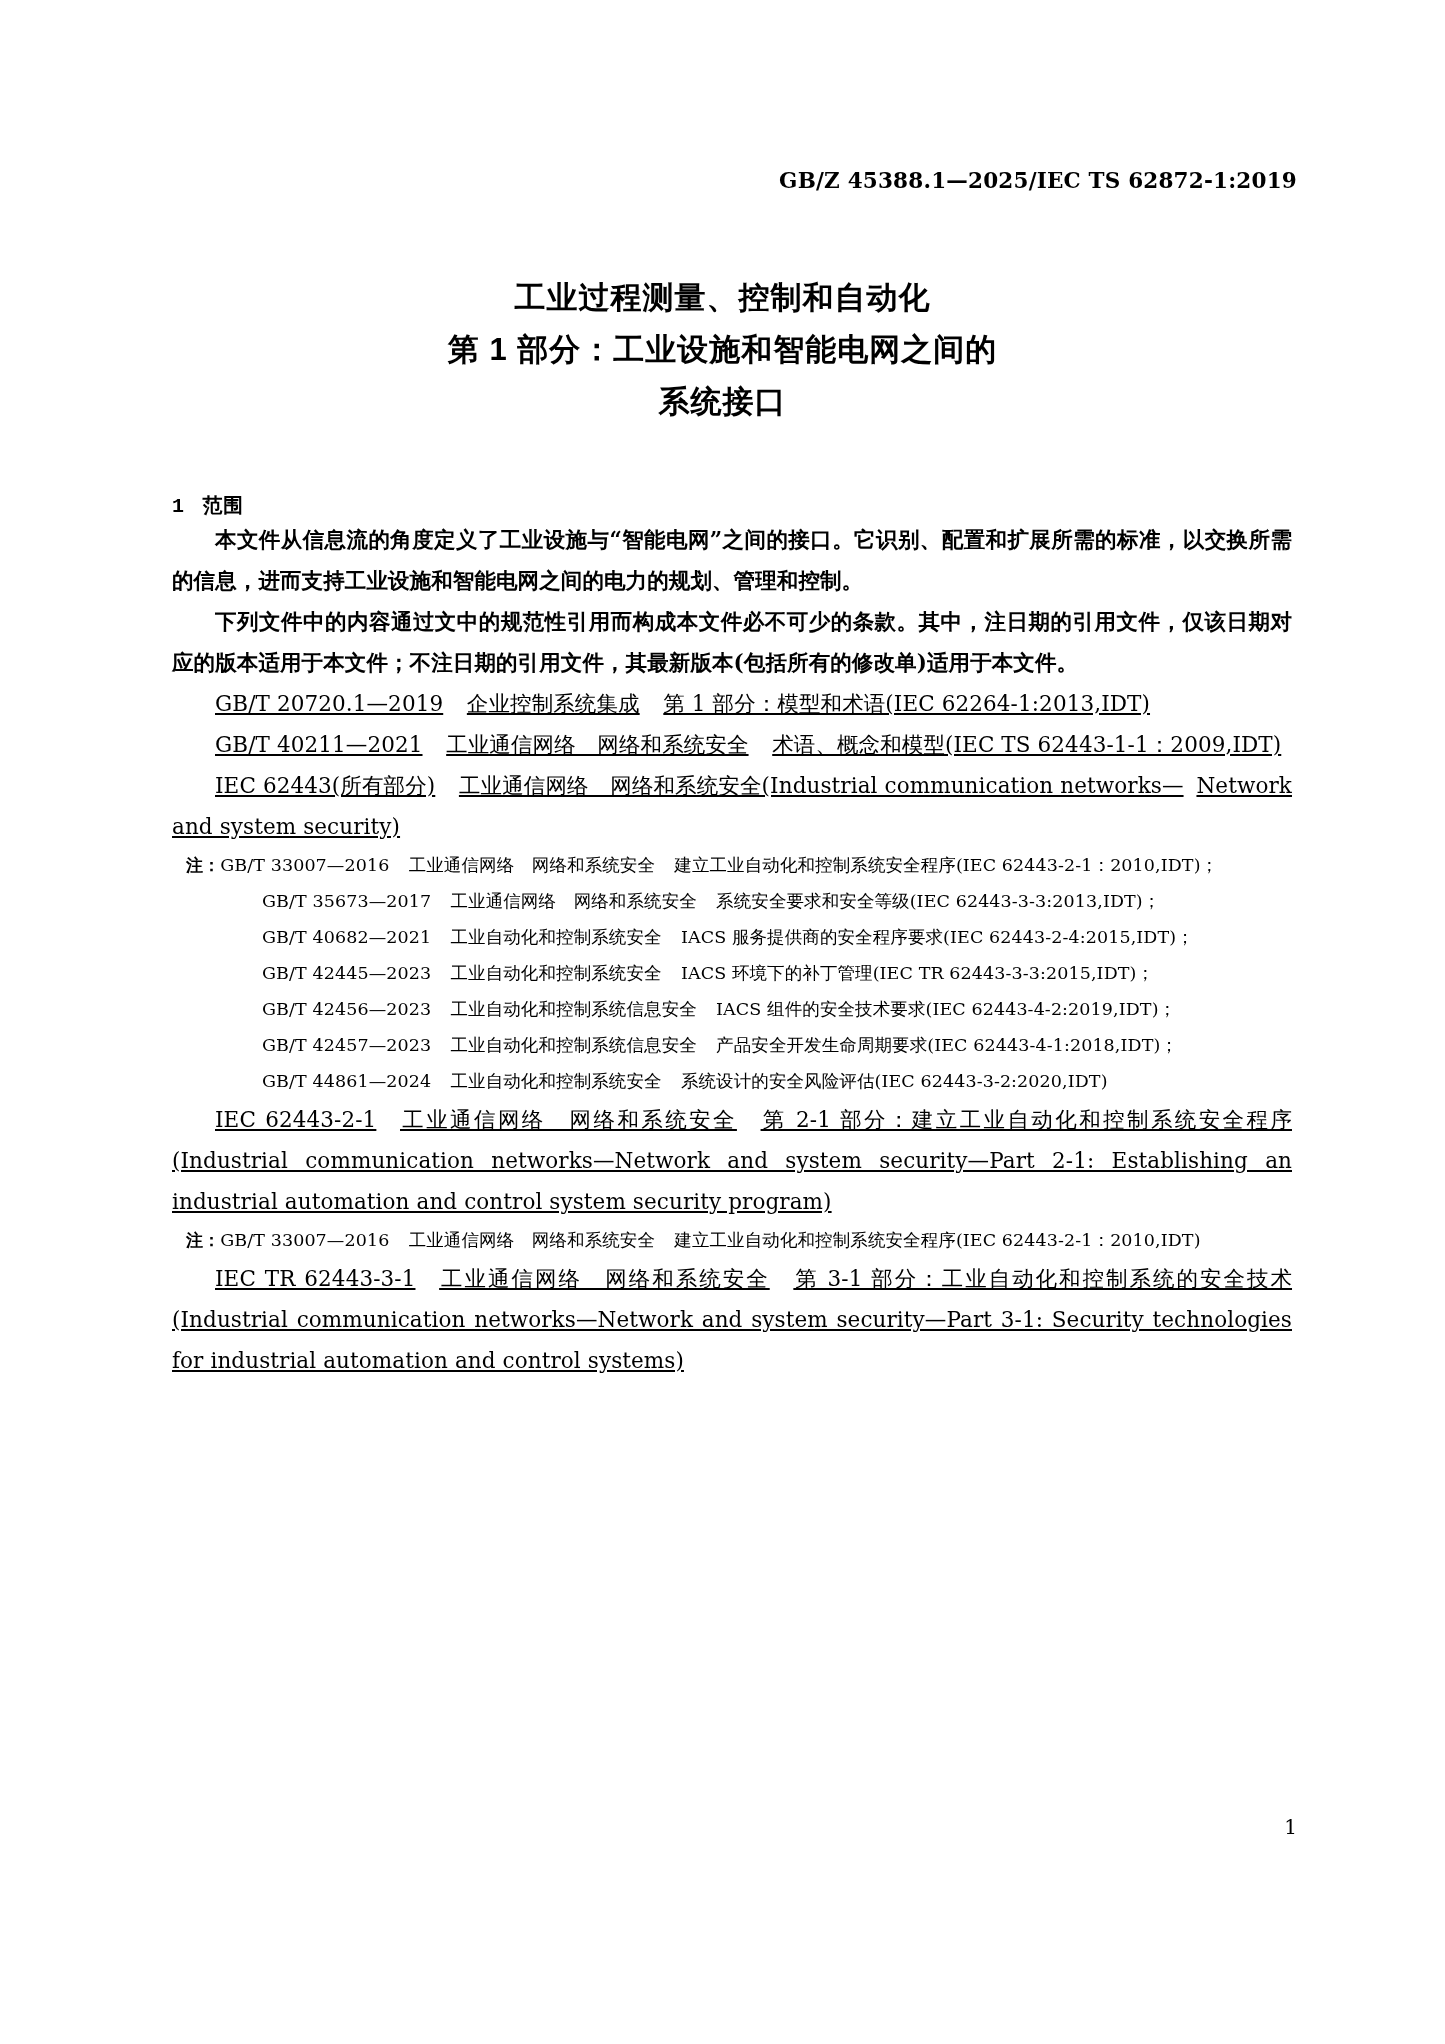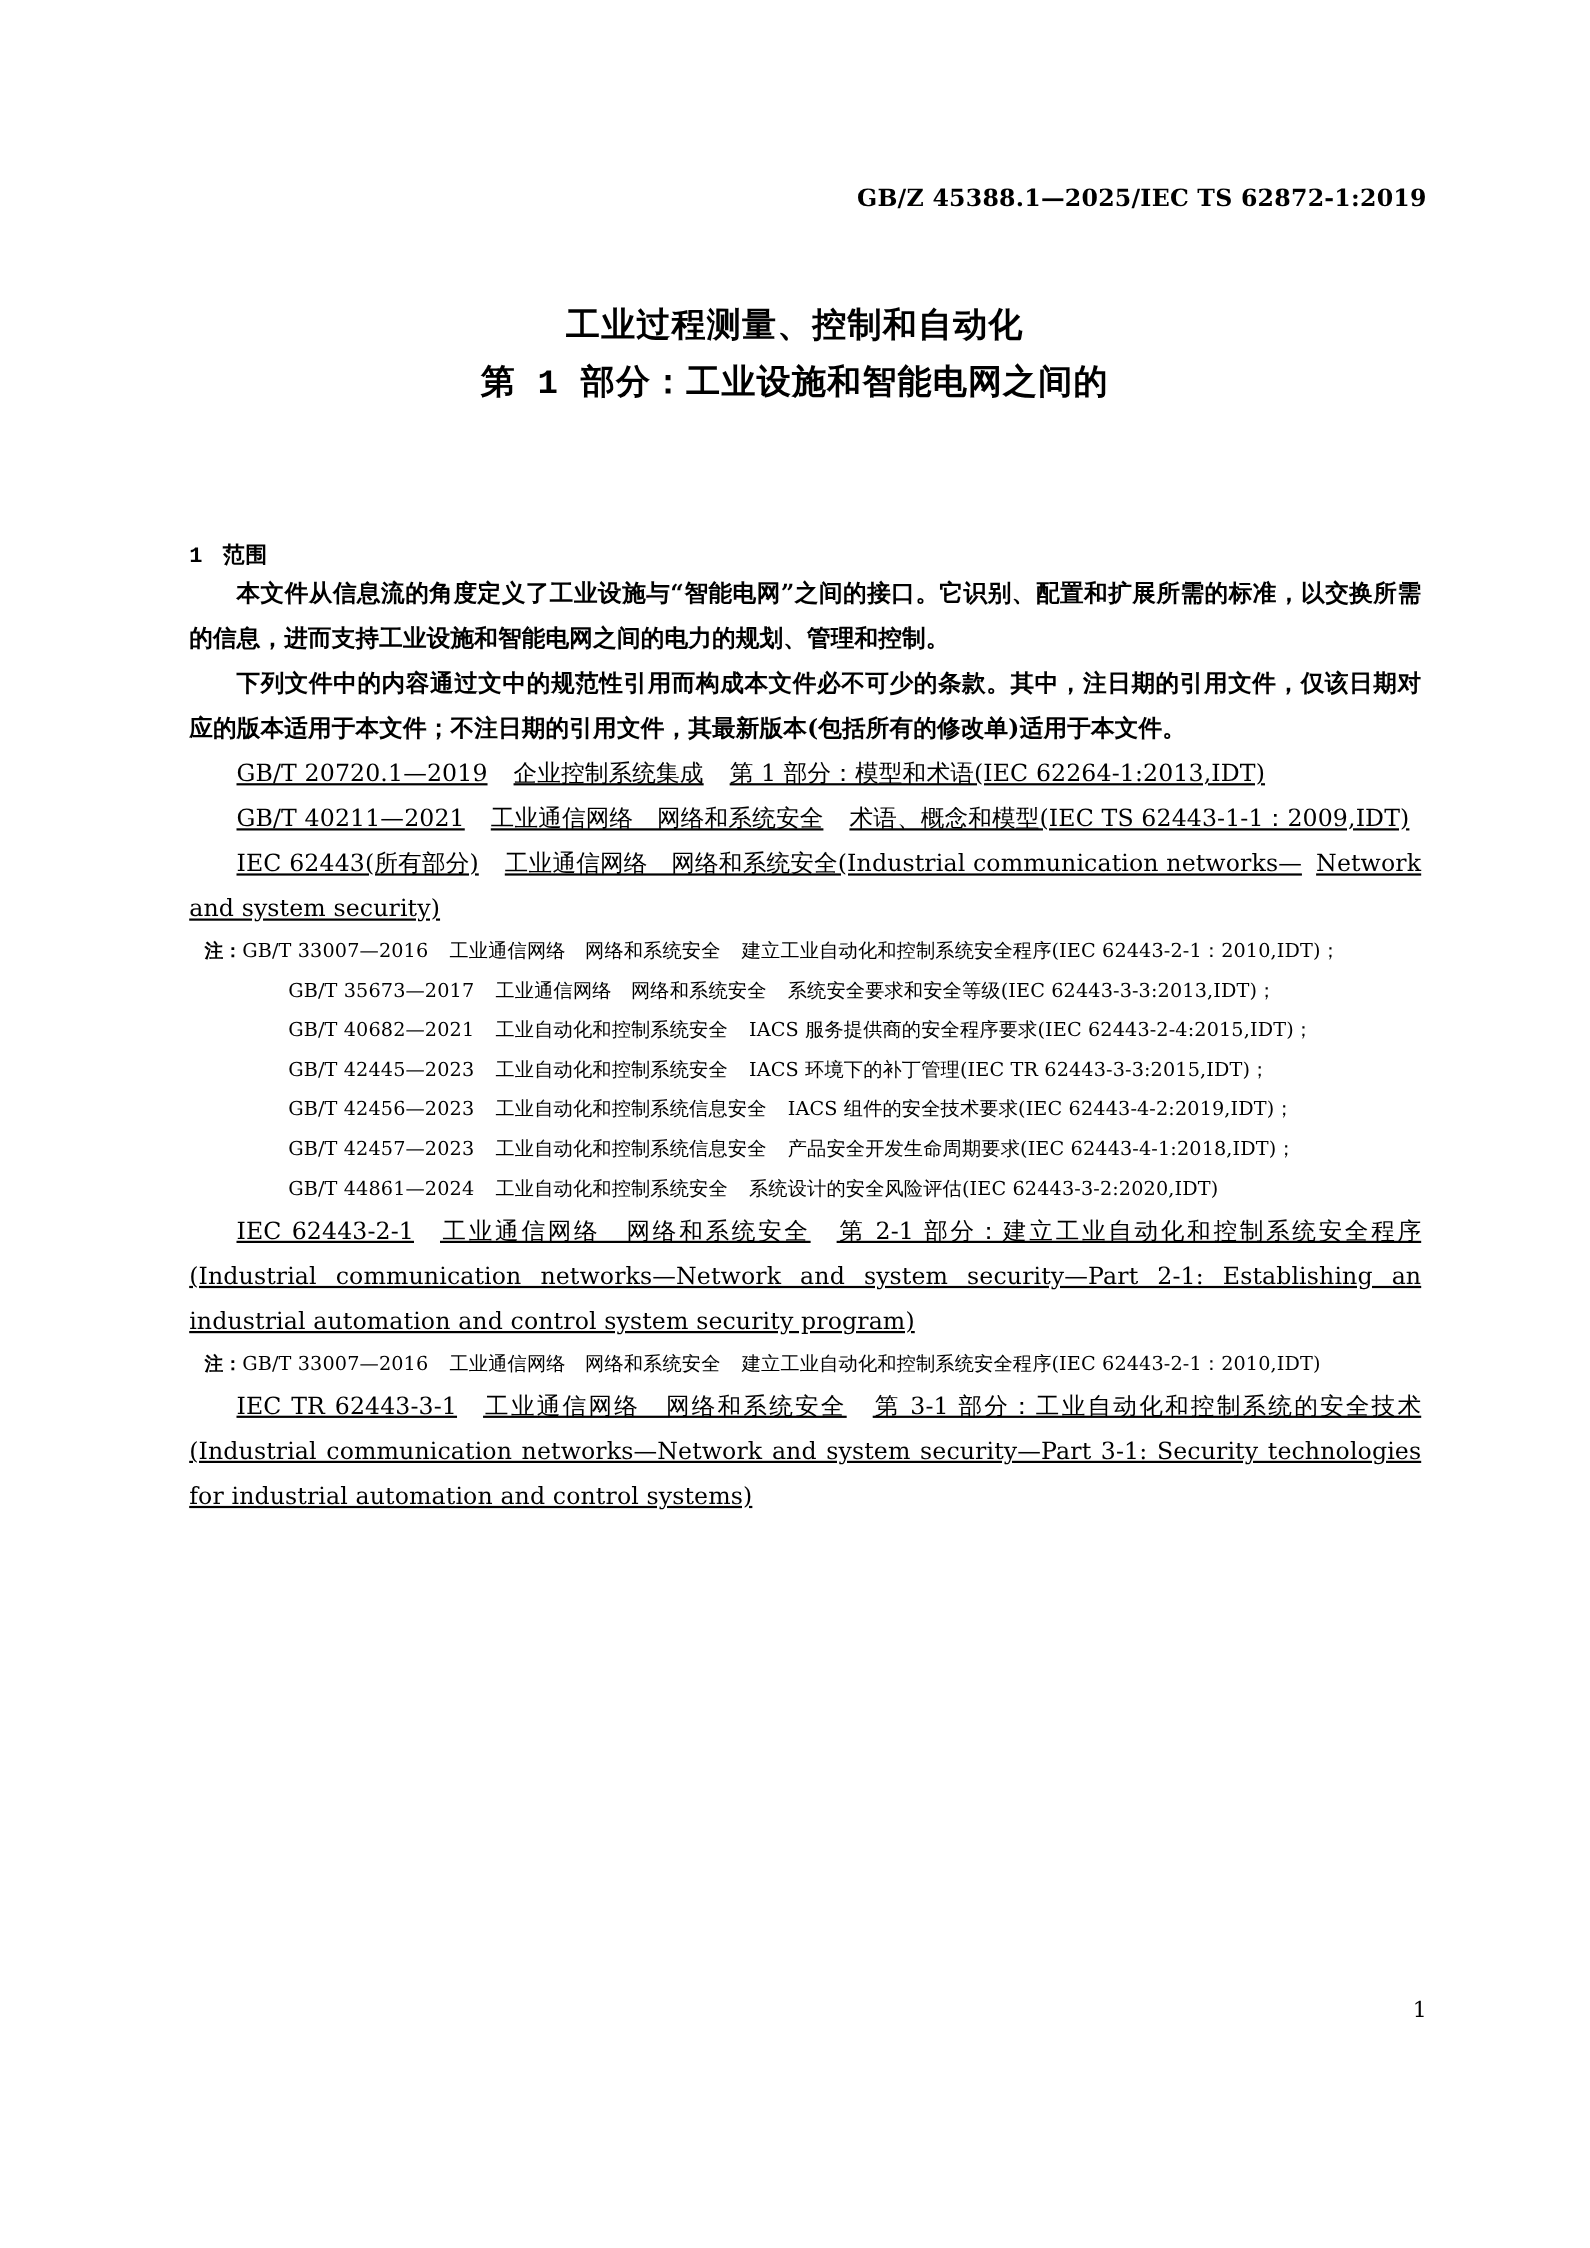--- a/index.html
+++ b/index.html
@@ -33,21 +33,21 @@
     white-space: nowrap;
   }
 
   
   .title-block {
     position: absolute;
     top: 272px;
     left: 0;
     width: 100%;
     text-align: center;
-    font-family: Liberation Mono, monospace;
+    font-family: Liberation Sans, sans-serif;
     font-weight: bold;
     font-size: 31px;
     line-height: 52px;
     letter-spacing: 1px;
   }
   .title-line { display: block; }
 
   
   .content {
     position: absolute;
@@ -129,20 +129,21 @@
 </head>
 <body>
 
 <div class="page">
 
   <div class="runhead">GB/Z 45388.1—2025/IEC TS 62872-1:2019</div>
 
   <div class="title-block">
     <span class="title-line">工业过程测量、控制和自动化</span>
     <span class="title-line">第 1 部分：工业设施和智能电网之间的</span>
+    <span class="title-line">系统接口</span>
   </div>
 
   <div class="content">
 
     <h2 class="clause sec1">
       <span class="num">1</span><span>范围</span>
     </h2>
     <p class="para after-head">本文件从信息流的角度定义了工业设施与“智能电网”之间的接口。它识别、配置和扩展所需的标准，以交换所需的信息，进而支持工业设施和智能电网之间的电力的规划、管理和控制。</p>
 
     <p class="para after-head">下列文件中的内容通过文中的规范性引用而构成本文件必不可少的条款。其中，注日期的引用文件，仅该日期对应的版本适用于本文件；不注日期的引用文件，其最新版本(包括所有的修改单)适用于本文件。</p>

